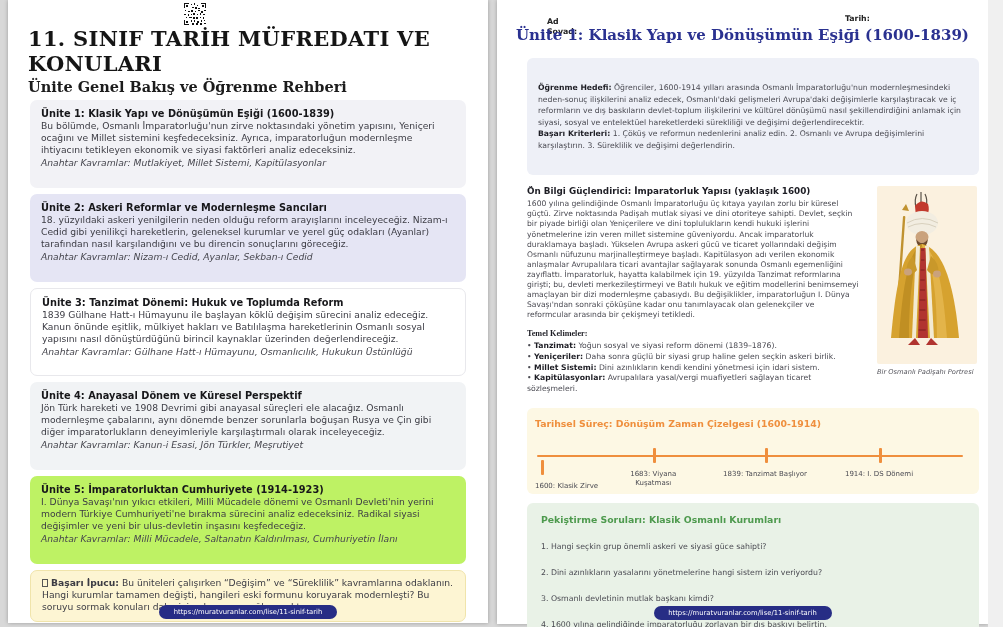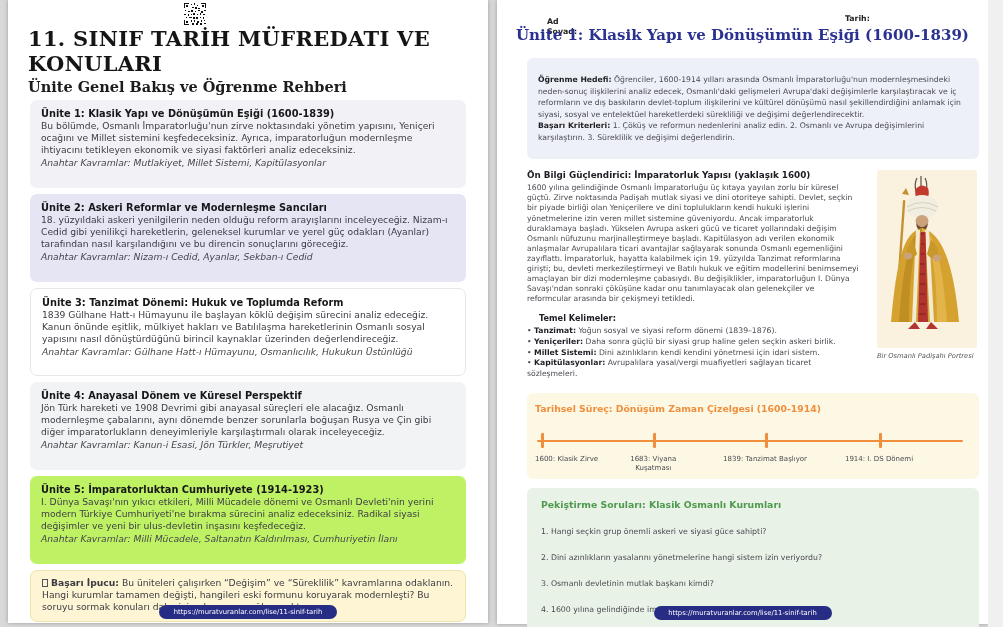--- a/index.html
+++ b/index.html
@@ -33,44 +33,44 @@
                  font-size:6.8px; line-height:14px; color:#fff; text-decoration:none; display:block; }
 
   
   .name-label { position:absolute; left:30px; top:17px; font-size:7.8px; font-weight:bold; color:#222;
                 width:50px; line-height:1.3; white-space:pre-line;margin-left:20px; }
   .date-label { position:absolute; left:348px; top:14px; font-size:7.8px; font-weight:bold; color:#222; }
   .r-title { position:absolute; left:0; top:26px; width:100%; text-align:center;
              font-family:"DejaVu Serif","Liberation Serif",serif; font-weight:bold; font-size:15px; }
   .r-content { position:absolute; left:30px; top:58px; width:452px; }
 
-  .objective-box { border-radius:6px; padding:16px 11px; font-size:7.7px; line-height:1.5; color:#4a4a52; }
+  .objective-box { border-radius:6px; padding:24px 11px; font-size:7.7px; line-height:1.5; color:#4a4a52; }
   .objective-box strong { color:#1d1d24; }
 
   .main-cols { display:flex; margin-top:11px; }
   .col-text { flex:1; min-width:0; }
   .prior-heading { font-size:8.8px; font-weight:bold; color:#1d1d24; margin-bottom:3px; }
   .prior-body { font-size:7.6px; line-height:1.33; color:#4a4a52; }
-  .kw-heading { font-size:8.2px; font-weight:bold; color:#1d1d24; margin:9px 12px 3px; }
+  .kw-heading { font-size:8.2px; font-weight:bold; color:#1d1d24; margin:9px 0 3px;font-family:Liberation Serif, serif; }
   .kw-item { font-size:7.7px; line-height:1.38; color:#4a4a52; }
   .kw-item::before { content:"• "; }
   .kw-item strong { color:#1d1d24; }
 
   .col-figure { width:102px; margin-left:16px; flex:none; }
   .portrait { width:100px; height:178px; border-radius:2px; overflow:hidden; }
   .portrait svg { display:block; width:100%; height:100%; }
   .portrait-caption { margin-top:4px; font-size:6.7px; font-style:italic; color:#55555c; text-align:left; }
 
   .timeline-box { margin-top:13px; height:86px; border-radius:6px; padding:10px 14px; }
   .timeline-title { font-size:9.3px; font-weight:bold; }
   .timeline-track { position:relative; margin-top:14px; height:46px; }
   .tl-line { position:absolute; left:2px; right:2px; top:12px; height:2px; border-radius:1px; }
   .tl-tick { position:absolute; top:5px; width:2.5px; height:15px; border-radius:1px; }
   .tl-label { position:absolute; top:27px; font-size:7px; line-height:1.3; color:#4a4a52; text-align:center; width:84px; }
-  .tl-0 { left:1.5%; } .tl-1 { left:27.5%; } .tl-2 { left:53.5%; } .tl-3 { left:80%; }
+  .tl-0 { left:1.5%;margin-top:12px; } .tl-1 { left:27.5%; } .tl-2 { left:53.5%; } .tl-3 { left:80%; }
   .tl-label.tl-0 { left:0; text-align:left; }
   .tl-label.tl-1, .tl-label.tl-2, .tl-label.tl-3 { transform:translateX(-50%); }
 
   .questions-box { margin-top:9px; min-height:140px; border-radius:6px; padding:11px 14px; }
   .questions-title { font-size:9.3px; font-weight:bold; }
   .question-item { margin-top:17px; font-size:7.8px; color:#4a4a52; }
 </style>
 </head>
 <body>
 

